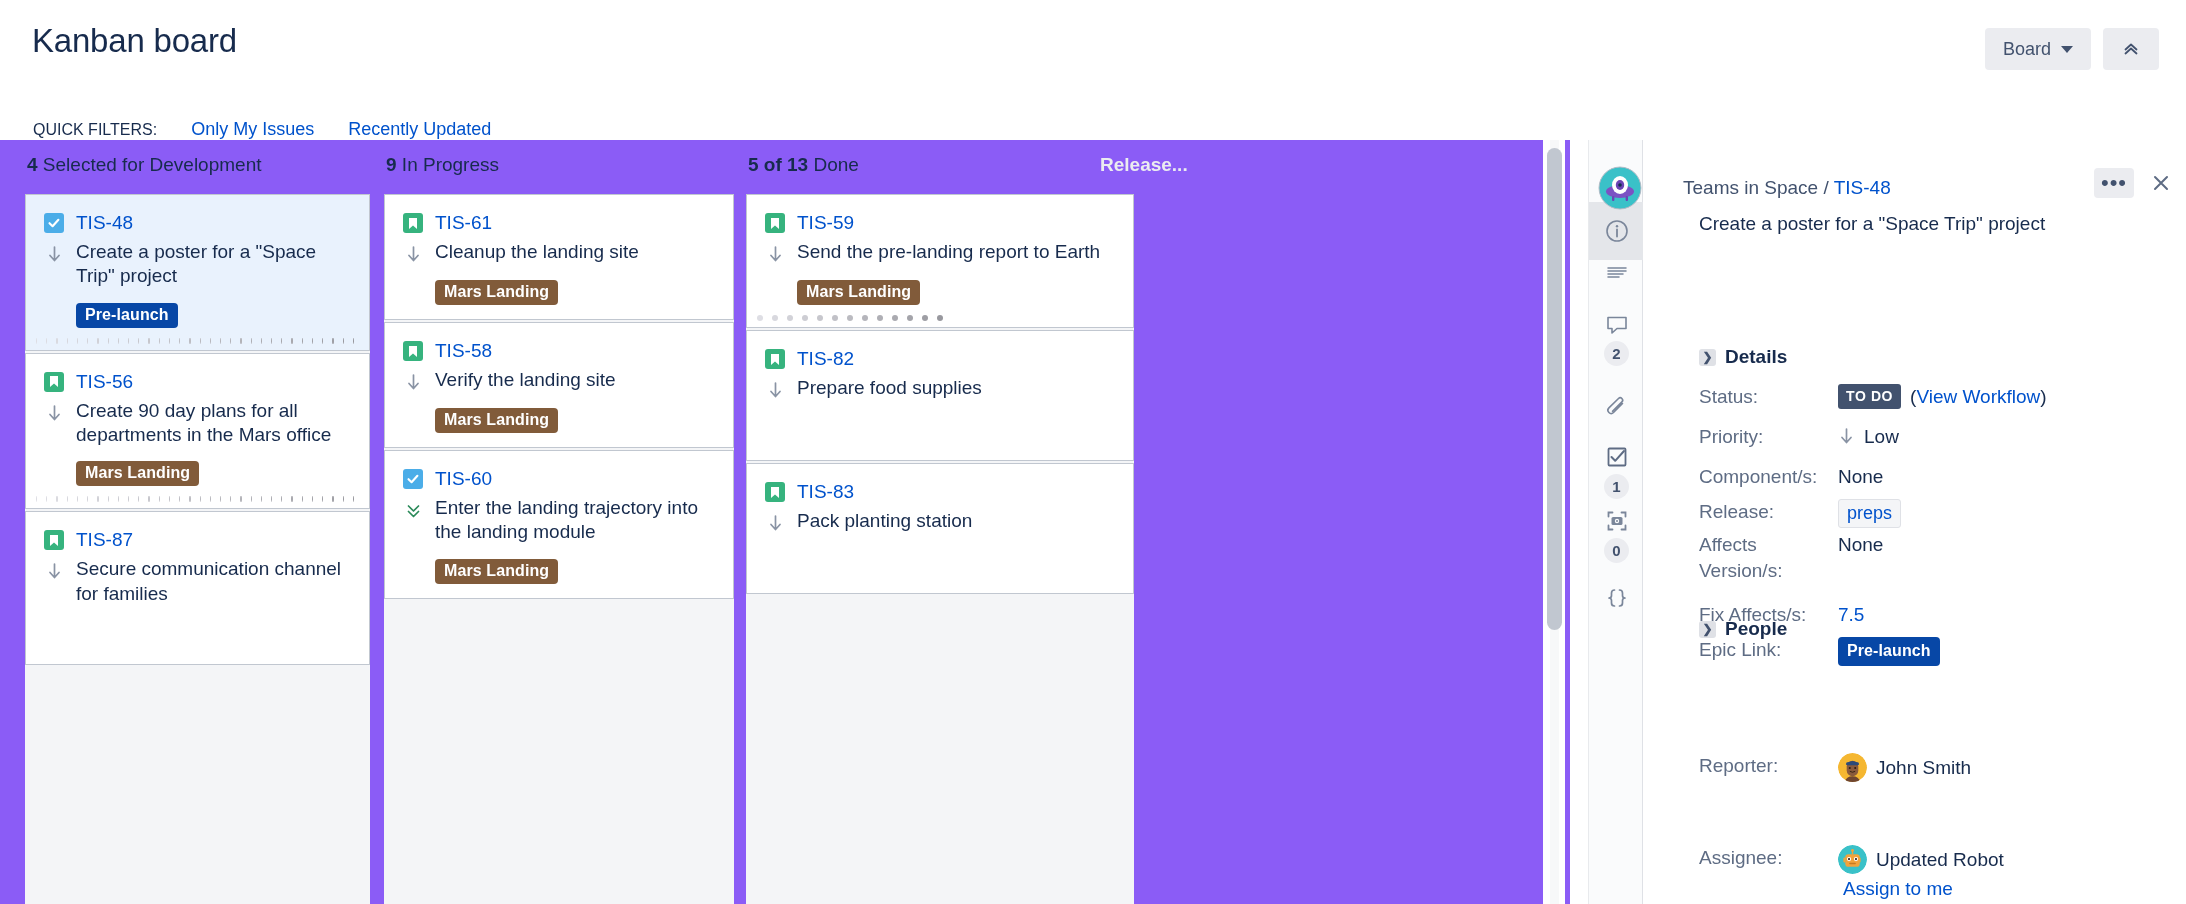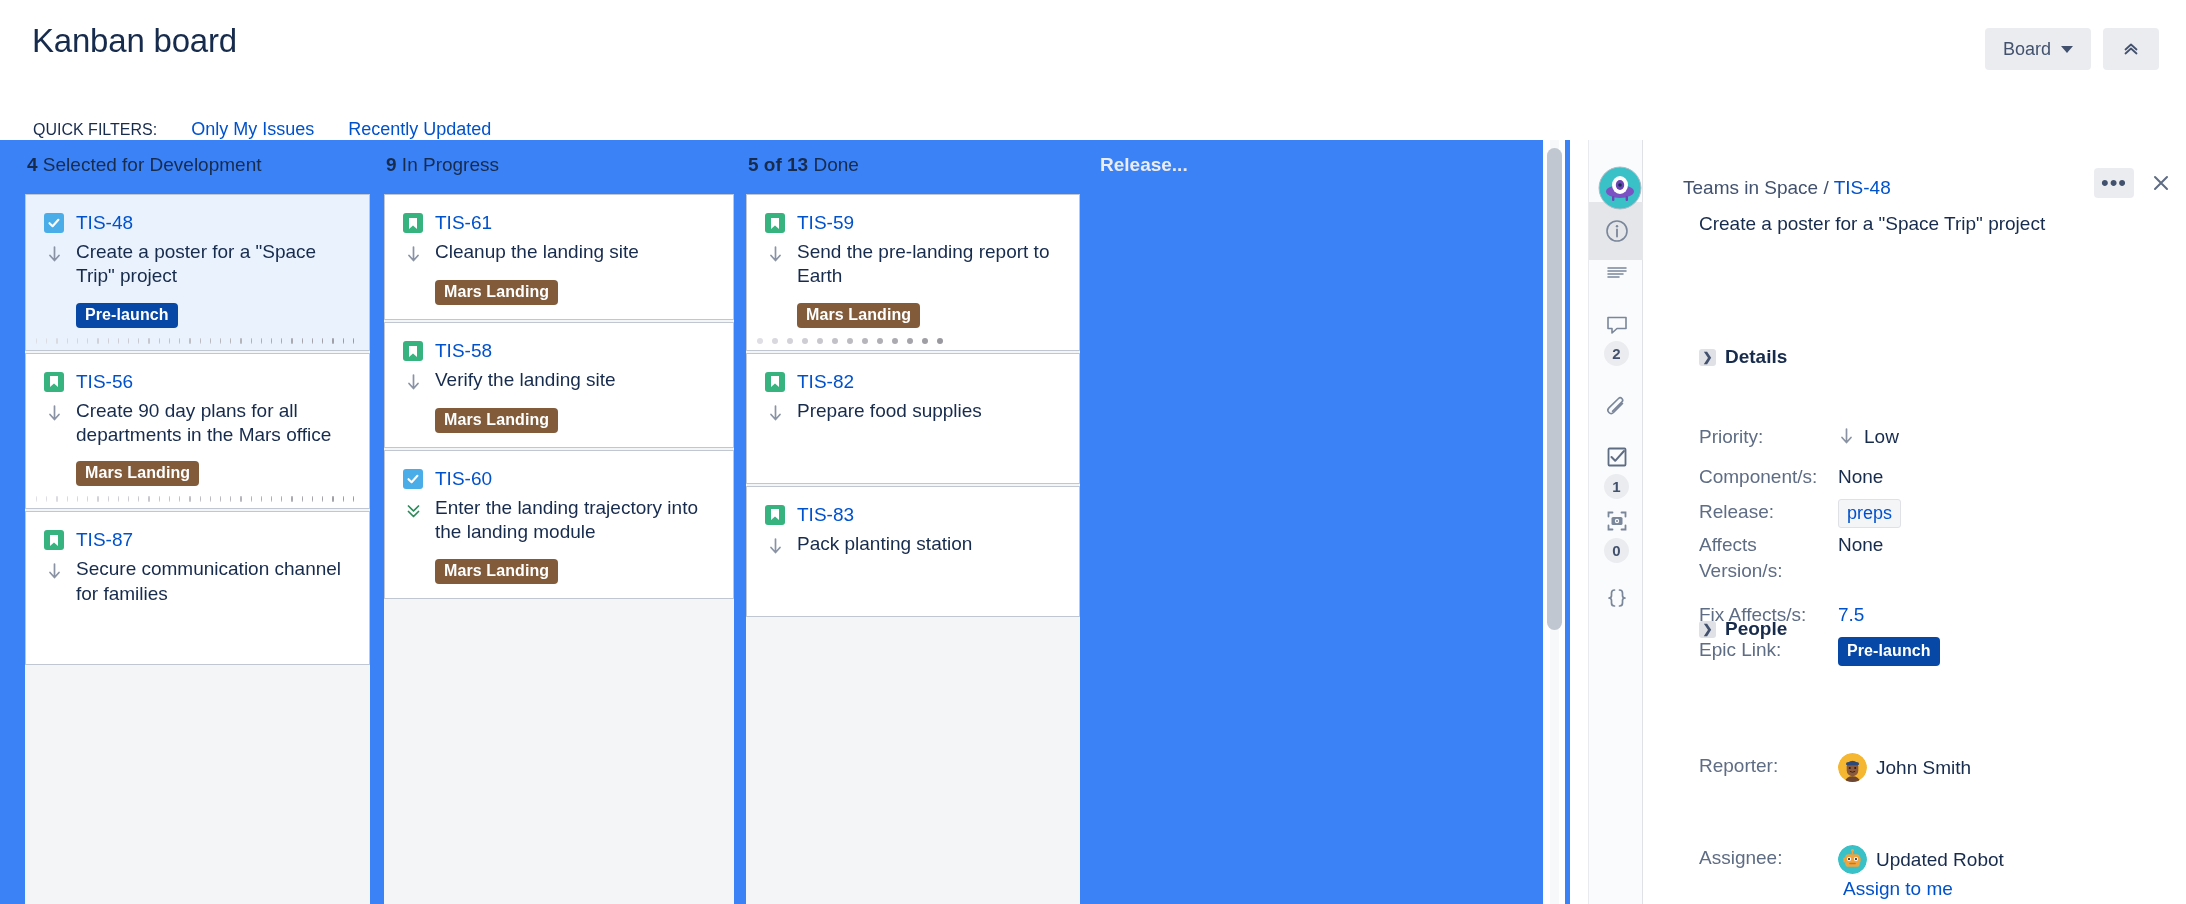--- a/index.html
+++ b/index.html
@@ -35,21 +35,21 @@
     width: 0; height: 0; border-left: 6px solid transparent; border-right: 6px solid transparent;
     border-top: 7px solid #42526e;
   }
   .btn-collapse {
     background: #ebecf0; border: none; border-radius: 4px;
     width: 56px; height: 42px; display: flex; align-items: center; justify-content: center;
     cursor: pointer; color: #42526e;
   }
 
   
-  .board { position: absolute; left: 0; top: 140px; width: 1570px; height: 764px; background: #3b82f6; overflow: hidden; }
+  .board { position: absolute; left: 0; top: 140px; width: 1570px; height: 764px; background: #8b5cf6; overflow: hidden; }
   .col-heads { position: absolute; left: 0; top: 0; width: 1570px; height: 54px; }
   .col-head {
     position: absolute; top: 14px; font-size: 19px; color: #172b4d; white-space: nowrap;
   }
   .col-head .cnt { font-weight: 700; }
   .col-head.faded { color: #ebecf0; font-weight: 600; }
 
   .col { position: absolute; top: 54px; width: 482px; height: 710px; background: #f4f5f7; }
   .col-inner { position: relative; width: 100%; height: 100%; }
 
@@ -366,21 +366,21 @@
                   <svg width="17" height="20" viewBox="0 0 17 20">
                     <path d="M3.5 6 L8.5 11 L13.5 6 M3.5 11.5 L8.5 16.5 L13.5 11.5" stroke="#2b8a5a" fill="none" stroke-width="1.7" stroke-linecap="round" stroke-linejoin="round"></path>
                   </svg>
                 </span>
                 <span class="card-summary">Enter the landing trajectory into the landing module</span>
               </div>
               <div class="epic-row"><span class="epic-lozenge" style="background: rgb(129, 91, 58);">Mars Landing</span></div>
             </div>
           </div>
         </div>
-        <div class="col" style="left: 746px; width: 334px;">
+        <div class="col" style="left: 746px; width: 388px;">
           <div class="col-inner">
             <div class="card" style="padding-bottom: 22px;">
               <div class="card-row1">
                 <span class="itype story">
                   <svg width="12" height="13" viewBox="0 0 12 13">
                     <path d="M2 1 h8 v11 l-4 -3.4 l-4 3.4 z" fill="#fff"></path>
                   </svg>
                 </span>
                 <span class="card-key">TIS-59</span>
               </div>
@@ -540,20 +540,27 @@
       <svg width="22" height="22" viewBox="0 0 22 22">
         <path d="M5 5 L17 17 M17 5 L5 17" stroke="#5e6c84" stroke-width="2" stroke-linecap="round"></path>
       </svg>
     </div>
 
     <div class="sect-head" style="top:206px">
       <span class="sect-chev">❯</span>
       <span>Details</span>
     </div>
 
+    <div class="field" style="top:244px">
+      <span class="lbl">Status:</span>
+      <span class="val">
+        <span class="lozenge-status">TO DO</span>
+        <span><span>(</span><a href="#">View Workflow</a><span>)</span></span>
+      </span>
+    </div>
 
     <div class="field" style="top:284px">
       <span class="lbl">Priority:</span>
       <span class="val">
         <svg width="17" height="20" viewBox="0 0 17 20" style="margin-top:2px">
           <path d="M8.5 3 L8.5 16 M4 11.5 L8.5 16.5 L13 11.5" fill="none" stroke="#8993a4" stroke-width="1.7" stroke-linecap="round" stroke-linejoin="round"></path>
         </svg>
         <span>Low</span>
       </span>
     </div>

